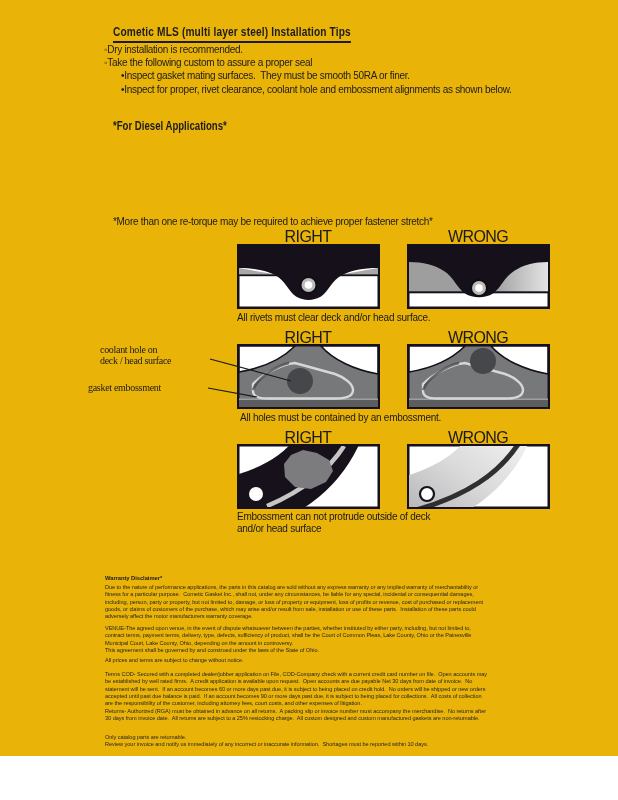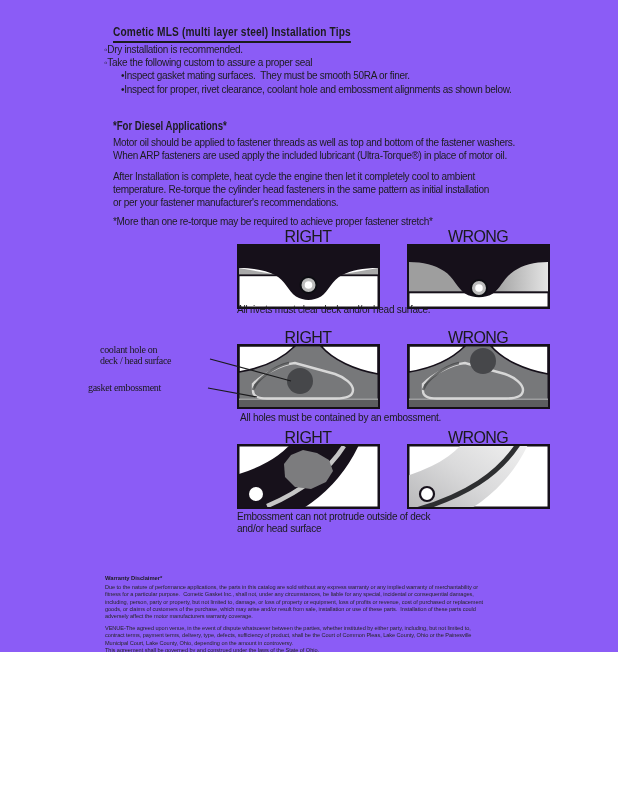--- a/index.html
+++ b/index.html
@@ -1,16 +1,16 @@
 <!DOCTYPE html>
 <html><head>
 <meta charset="utf-8">
 <style>
   html,body{margin:0;padding:0;background:#ffffff;}
-  .page{position:relative;width:618px;height:652px;background:#8b5cf6;overflow:hidden;
+  .page{position:relative;width:618px;height:756px;background:#eab308;overflow:hidden;
         font-family:"Liberation Sans",sans-serif;color:#1c1c1e;}
   .abs{position:absolute;}
   .title{font-size:13px;font-weight:bold;white-space:nowrap;letter-spacing:.2px;
          transform:scaleX(.78);transform-origin:0 0;border-bottom:2px solid #1c1c1e;padding-bottom:2px;}
   .h2{font-size:12px;font-weight:bold;white-space:nowrap;transform:scaleX(.8);transform-origin:0 0;}
   .body10{font-size:10px;line-height:13.2px;letter-spacing:-.3px;white-space:pre;}
   .blist{font-size:10px;line-height:13.2px;letter-spacing:-.3px;}
   .blist div{white-space:pre;}
   .b1::before{content:"\25E6 ";font-size:10px;}
   .b2{padding-left:17px;}
@@ -31,25 +31,20 @@
   <div class="abs title" style="left:113px;top:24px;">Cometic MLS (multi layer steel) Installation Tips</div>
 
   <div class="abs blist" style="left:104px;top:43px;">
     <div class="b1">Dry installation is recommended.</div>
     <div class="b1">Take the following custom to assure a proper seal</div>
     <div class="b2">Inspect gasket mating surfaces.  They must be smooth 50RA or finer.</div>
     <div class="b2">Inspect for proper, rivet clearance, coolant hole and embossment alignments as shown below.</div>
   </div>
 
   <div class="abs h2" style="left:113px;top:119px;">*For Diesel Applications*</div>
-  <div class="abs body10" style="left:113px;top:136px;">Motor oil should be applied to fastener threads as well as top and bottom of the fastener washers.
-When ARP fasteners are used apply the included lubricant (Ultra-Torque®) in place of motor oil.</div>
-  <div class="abs body10" style="left:113px;top:170px;">After Installation is complete, heat cycle the engine then let it completely cool to ambient
-temperature. Re-torque the cylinder head fasteners in the same pattern as initial installation
-or per your fastener manufacturer's recommendations.</div>
   <div class="abs body10" style="left:113px;top:215px;">*More than one re-torque may be required to achieve proper fastener stretch*</div>
 
   <div class="abs figlabel" style="left:308px;top:228px;">RIGHT</div>
   <div class="abs figlabel" style="left:478px;top:228px;">WRONG</div>
 
   <svg class="abs" style="left:237px;top:244px;" width="143" height="65" viewBox="0 0 143 65">
     <rect x="1.25" y="1.25" width="140.5" height="62.5" fill="#ffffff" stroke="#16101a" stroke-width="2.5"></rect>
     <polygon points="2,24 46,31.8 2,31.8" fill="#a9a9a9"></polygon>
     <polygon points="141,24 97,31.8 141,31.8" fill="#a9a9a9"></polygon>
     <rect x="2" y="30.4" width="139" height="1.8" fill="#16101a"></rect>
@@ -67,21 +62,21 @@
       </linearGradient>
     </defs>
     <rect x="1.25" y="1.25" width="140.5" height="62.5" fill="#ffffff" stroke="#16101a" stroke-width="2.5"></rect>
     <rect x="2" y="18" width="139" height="31" fill="url(#g1)"></rect>
     <rect x="2" y="47.3" width="139" height="2" fill="#16101a"></rect>
     <path d="M2,2 H141 V18 C127,18 116,21 107,27 C97,33.5 94,44 86,49.5 C78,54.5 66,54.5 58,49.5 C50,44 47,33.5 37,27 C28,21 16,18 2,18 Z" fill="#16101a"></path>
     <circle cx="72" cy="44" r="8" fill="#bcbcbc" stroke="#0d0d12" stroke-width="2"></circle>
     <circle cx="72" cy="44" r="3.8" fill="#ffffff"></circle>
   </svg>
 
-  <div class="abs caption" style="left:237px;top:304px;">All rivets must clear deck and/or head surface.</div>
+  <div class="abs caption" style="left:237px;top:312px;">All rivets must clear deck and/or head surface.</div>
 
   <div class="abs figlabel" style="left:308px;top:329px;">RIGHT</div>
   <div class="abs figlabel" style="left:478px;top:329px;">WRONG</div>
 
   <div class="abs smalllabel" style="left:100px;top:344px;width:110px;">coolant hole on
 deck / head surface</div>
   <div class="abs smalllabel" style="left:88px;top:382px;width:120px;">gasket embossment</div>
 
   <svg class="abs" style="left:237px;top:344px;" width="143" height="65" viewBox="0 0 143 65">
     <rect x="1.25" y="1.25" width="140.5" height="62.5" fill="#77787a" stroke="#16101a" stroke-width="2.5"></rect>

